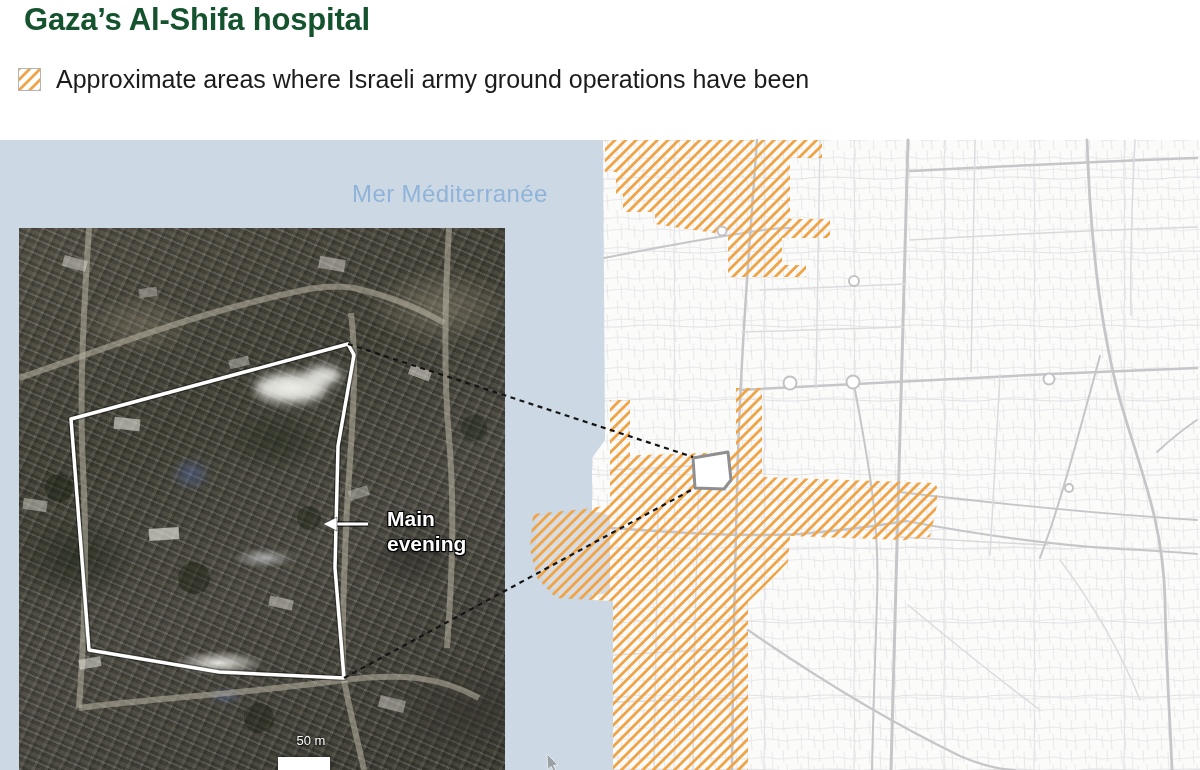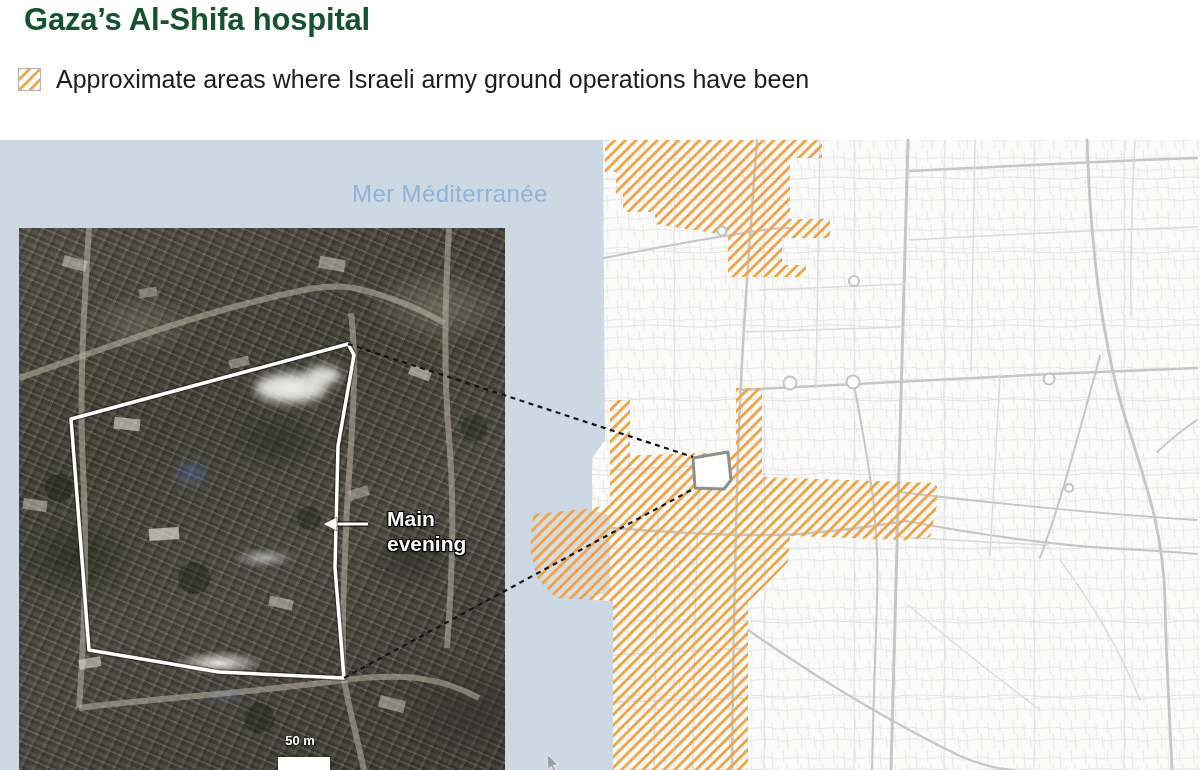--- a/index.html
+++ b/index.html
@@ -26,21 +26,21 @@
       radial-gradient(ellipse 92px 52px at 420px 78px, rgba(168,158,136,.4), rgba(168,158,136,0) 78%),
       radial-gradient(ellipse 80px 58px at 58px 330px, rgba(28,36,22,.55), rgba(28,36,22,0) 78%),
       radial-gradient(ellipse 70px 44px at 258px 212px, rgba(33,41,26,.5), rgba(33,41,26,0) 78%),
       radial-gradient(ellipse 64px 40px at 392px 332px, rgba(38,38,33,.5), rgba(38,38,33,0) 78%),
       radial-gradient(ellipse 104px 62px at 452px 482px, rgba(50,48,42,.6), rgba(50,48,42,0) 82%),
       repeating-linear-gradient(23deg, rgba(255,255,255,.09) 0 2px, rgba(10,12,8,.16) 2px 5px, rgba(122,116,100,.12) 5px 9px, rgba(0,0,0,.12) 9px 13px),
       repeating-linear-gradient(-64deg, rgba(14,17,11,.18) 0 3px, rgba(202,196,180,.10) 3px 6px, rgba(58,58,48,.12) 6px 12px),
       linear-gradient(155deg,#57544a 0%,#45443a 35%,#504e46 60%,#3e3d35 100%);}
   .entrance-label{position:absolute;left:356px;top:278px;font-size:21px;font-weight:bold;color:#fff;line-height:25px;
     text-shadow:-1px -1px 0 #000,1px -1px 0 #000,-1px 1px 0 #000,1px 1px 0 #000,0 2px 3px rgba(0,0,0,.7);margin-left:12px;}
-  .scale-label{position:absolute;left:255px;top:505px;width:52px;text-align:center;font-size:13px;font-weight:bold;color:#fff;
+  .scale-label{position:absolute;left:266px;top:505px;width:52px;text-align:center;font-size:13px;font-weight:normal;color:#fff;
     text-shadow:0 1px 2px rgba(0,0,0,.9),0 0 3px rgba(0,0,0,.8);}
   .scale-bar{position:absolute;left:259px;top:529px;width:52px;height:13px;background:#fff;box-shadow:0 0 3px rgba(0,0,0,.6);}
   
   .inset{position:absolute;left:986px;top:4px;width:208px;height:325px;background:#fff;border:1.5px solid #a5a5a5;overflow:hidden;}
   .israel-label{position:absolute;left:108px;top:170px;font-size:15.5px;font-weight:bold;letter-spacing:3.5px;color:#1c1c1c;}
   .gaza-label{position:absolute;left:30px;top:205px;font-size:19px;font-weight:bold;color:#111;line-height:23px;
     text-shadow:0 0 2px #fff,0 0 3px #fff,0 0 4px #fff;}
   .stripe{fill:var(--hatch-orange,#F0A446);}
   .inset-land{fill:var(--inset-land-gray,#ECECEC);}
   .sea-fill{fill:var(--sea-blue,#CCD8E3);}

